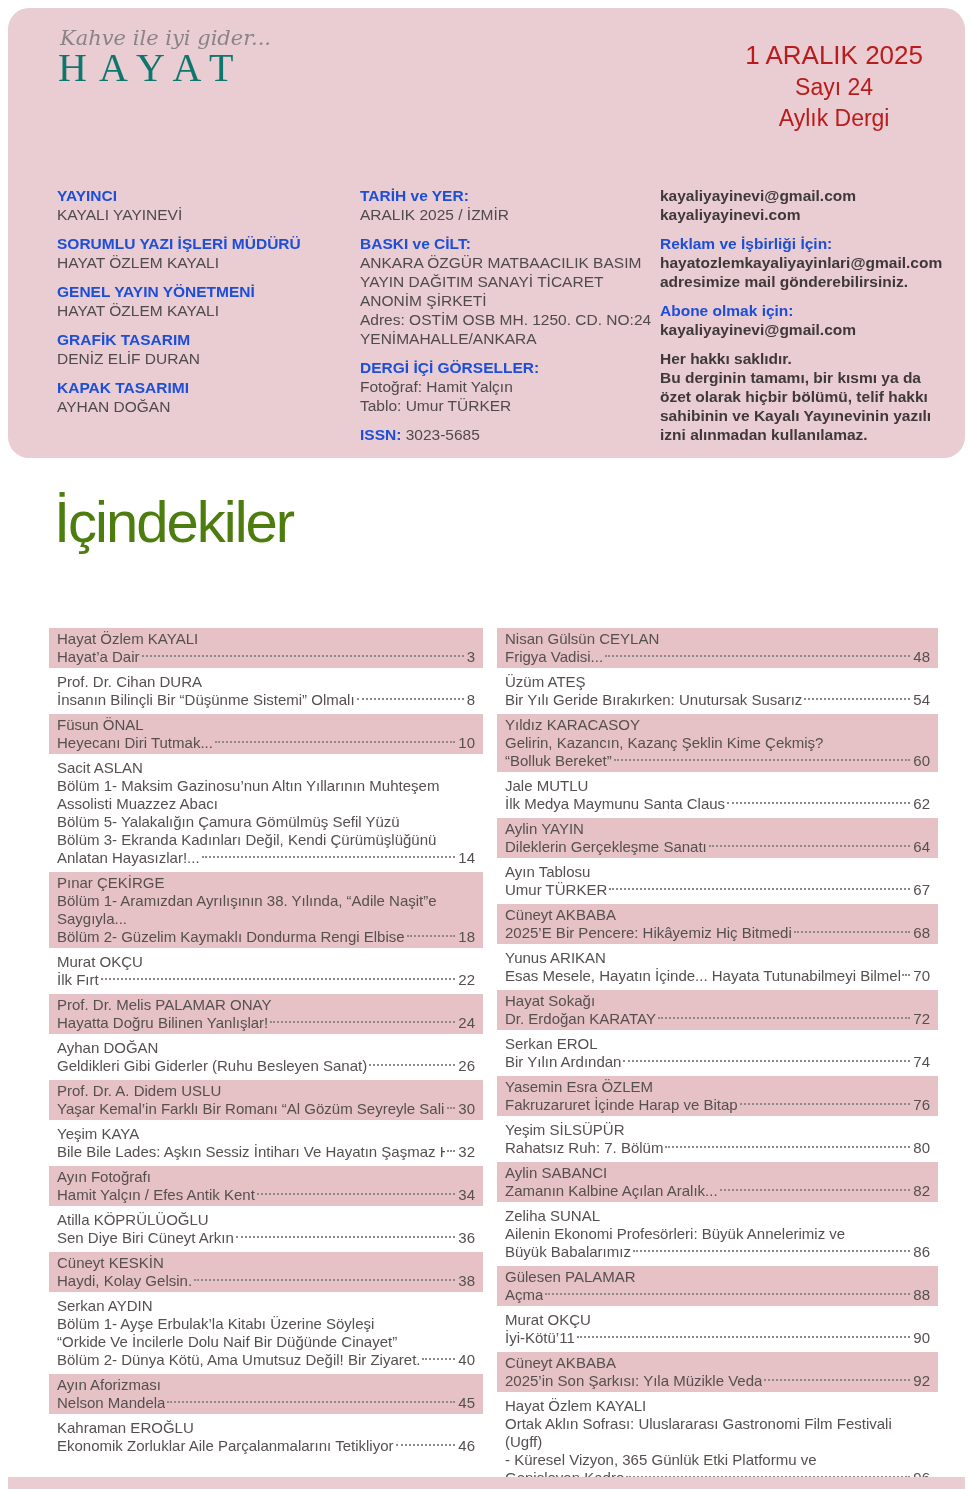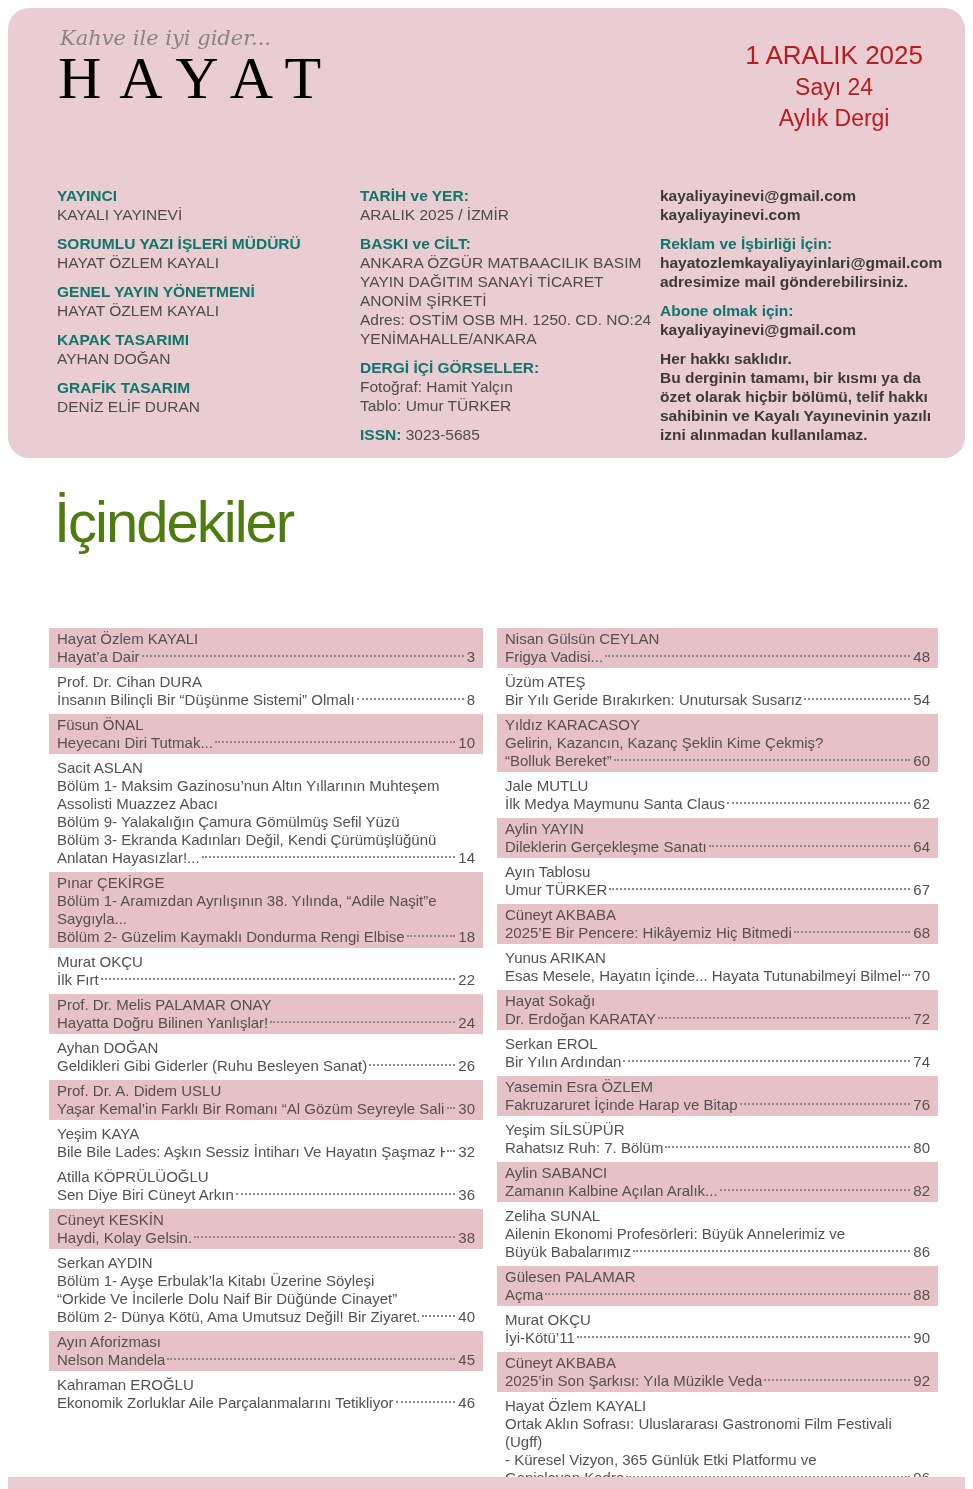--- a/index.html
+++ b/index.html
@@ -4,32 +4,32 @@
 <style>
   html,body{margin:0;padding:0;background:#ffffff;}
   #page{position:relative;width:973px;height:1489px;background:#ffffff;overflow:hidden;
         font-family:"Liberation Sans",sans-serif;color:#4f4a4c;}
 
   
   .header{position:absolute;top:8px;left:8px;right:8px;height:450px;background:#e9cdd2;border-radius:21px;}
   .tagline{position:absolute;top:18px;left:52px;font-family:"DejaVu Serif",serif;
            font-style:italic;font-size:21px;color:#8a8486;}
   .logo{position:absolute;top:36px;left:50px;font-family:"Liberation Serif",serif;
-        font-size:60px;letter-spacing:0.30em;color:#000000;font-weight:500;}
+        font-size:40px;letter-spacing:0.30em;color:#0f766e;font-weight:500;}
   .issue{position:absolute;top:30px;right:42px;text-align:center;color:#b91c1c;}
   .issue .l1{font-size:26px;line-height:34px;}
   .issue .l2,.issue .l3{font-size:23px;line-height:31px;}
 
   .mast{position:absolute;top:178px;left:49px;display:flex;}
   .mcol{box-sizing:border-box;}
   .mcol1{width:303px;}
   .mcol2{width:300px;}
   .mcol3{width:272px;}
   .mgroup{margin-bottom:10px;}
-  .mlabel{font-weight:bold;color:#0f766e;font-size:15.5px;line-height:19px;}
+  .mlabel{font-weight:bold;color:#1d4ed8;font-size:15.5px;line-height:19px;}
   .mvalue{color:#4f4a4c;font-size:15.5px;line-height:19px;white-space:pre-line;}
   .mvalue.bold{font-weight:bold;color:#3e383a;}
   .issn .mlabel,.issn .mvalue{display:inline;}
 
   
   .toc-title{position:absolute;top:490px;left:54px;font-size:58px;line-height:1.1;
              font-weight:400;color:#4d7c0f;letter-spacing:-2px;}
   .toc-cols{position:absolute;top:628px;left:57px;display:flex;}
   .tcol{width:418px;}
   .tcol.right{width:425px;margin-left:30px;}
@@ -67,26 +67,26 @@
           </div>
         <div class="mgroup">
             <div class="mlabel">SORUMLU YAZI İŞLERİ MÜDÜRÜ</div>
             <div class="mvalue">HAYAT ÖZLEM KAYALI</div>
           </div>
         <div class="mgroup">
             <div class="mlabel">GENEL YAYIN YÖNETMENİ</div>
             <div class="mvalue">HAYAT ÖZLEM KAYALI</div>
           </div>
         <div class="mgroup">
+            <div class="mlabel">GRAFİK TASARIM</div>
+            <div class="mvalue">DENİZ ELİF DURAN</div>
+          </div>
+        <div class="mgroup">
             <div class="mlabel">KAPAK TASARIMI</div>
             <div class="mvalue">AYHAN DOĞAN</div>
-          </div>
-        <div class="mgroup">
-            <div class="mlabel">GRAFİK TASARIM</div>
-            <div class="mvalue">DENİZ ELİF DURAN</div>
           </div>
       </div>
       <div class="mcol mcol2">
         <div class="mgroup">
             <div class="mlabel">TARİH ve YER:</div>
             <div class="mvalue">ARALIK 2025 / İZMİR</div>
           </div>
         <div class="mgroup">
             <div class="mlabel">BASKI ve CİLT:</div>
             <div class="mvalue">ANKARA ÖZGÜR MATBAACILIK BASIM
@@ -152,21 +152,21 @@
           <div class="eline last">
             <span class="t">Heyecanı Diri Tutmak...</span>
             <span class="leader"></span>
             <span class="pagenum">10</span>
           </div>
         </div>
         <div class="entry">
           <div class="eline">Sacit ASLAN</div>
           <div class="eline">Bölüm 1- Maksim Gazinosu’nun Altın Yıllarının Muhteşem</div>
           <div class="eline">Assolisti Muazzez Abacı</div>
-          <div class="eline">Bölüm 9- Yalakalığın Çamura Gömülmüş Sefil Yüzü</div>
+          <div class="eline">Bölüm 5- Yalakalığın Çamura Gömülmüş Sefil Yüzü</div>
           <div class="eline">Bölüm 3- Ekranda Kadınları Değil, Kendi Çürümüşlüğünü</div>
           <div class="eline last">
             <span class="t">Anlatan Hayasızlar!...</span>
             <span class="leader"></span>
             <span class="pagenum">14</span>
           </div>
         </div>
         <div class="entry hl">
           <div class="eline">Pınar ÇEKİRGE</div>
           <div class="eline">Bölüm 1- Aramızdan Ayrılışının 38. Yılında, “Adile Naşit”e</div>
@@ -210,20 +210,28 @@
           </div>
         </div>
         <div class="entry">
           <div class="eline">Yeşim KAYA</div>
           <div class="eline last">
             <span class="t">Bile Bile Lades: Aşkın Sessiz İntiharı Ve Hayatın Şaşmaz Hesabı...</span>
             <span class="leader"></span>
             <span class="pagenum">32</span>
           </div>
         </div>
+        <div class="entry hl">
+          <div class="eline">Ayın Fotoğrafı</div>
+          <div class="eline last">
+            <span class="t">Hamit Yalçın / Efes Antik Kent</span>
+            <span class="leader"></span>
+            <span class="pagenum">34</span>
+          </div>
+        </div>
         <div class="entry">
           <div class="eline">Atilla KÖPRÜLÜOĞLU</div>
           <div class="eline last">
             <span class="t">Sen Diye Biri Cüneyt Arkın</span>
             <span class="leader"></span>
             <span class="pagenum">36</span>
           </div>
         </div>
         <div class="entry hl">
           <div class="eline">Cüneyt KESKİN</div>

